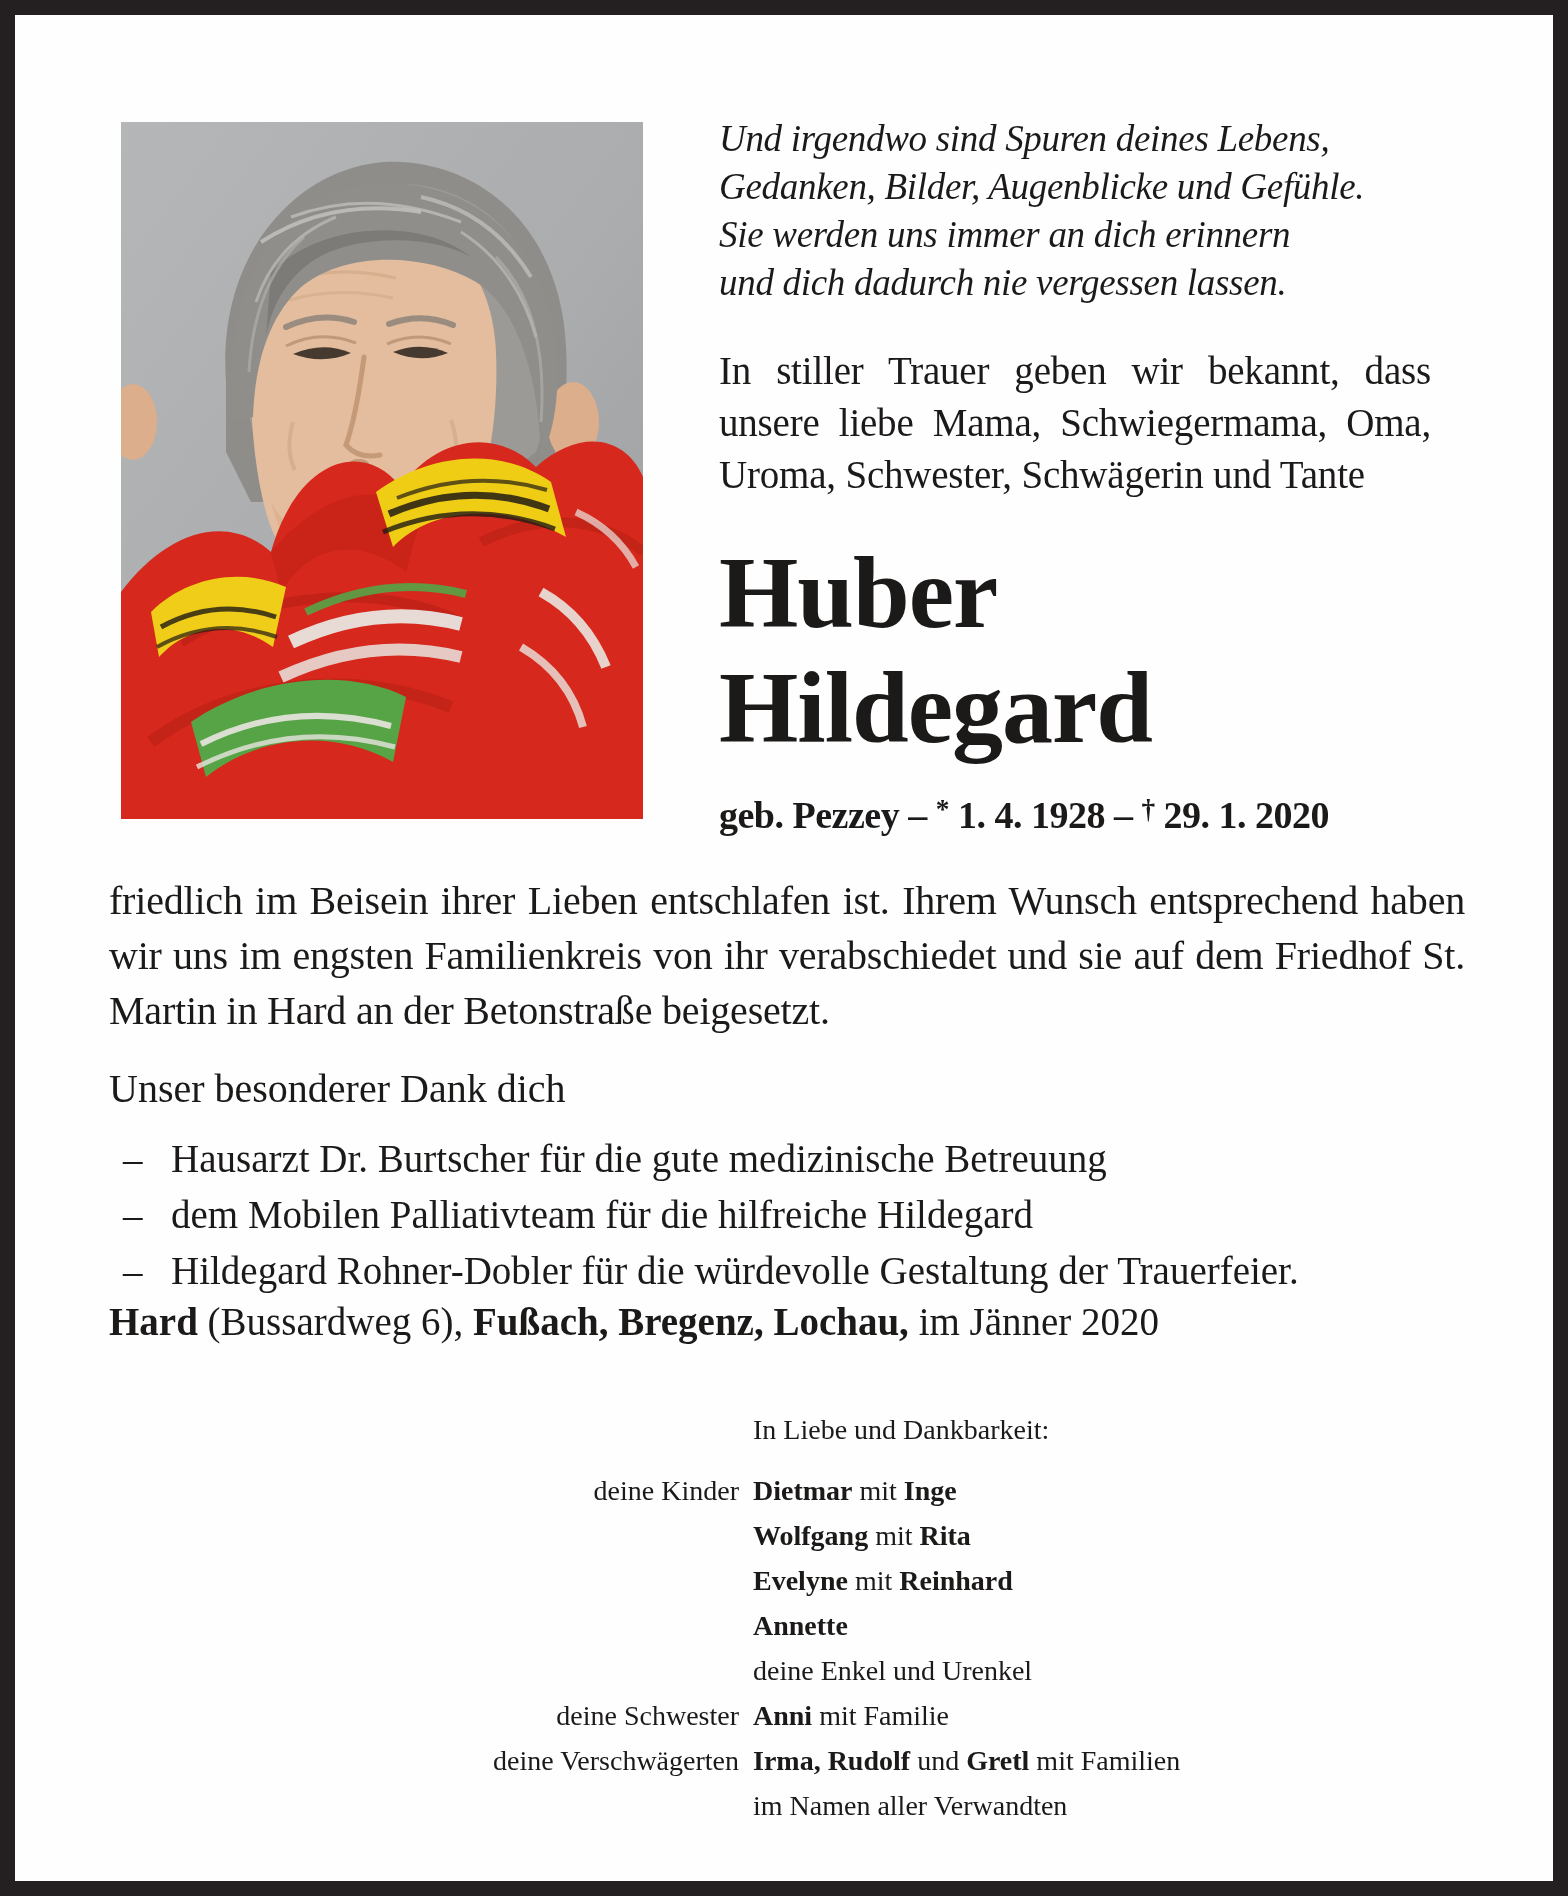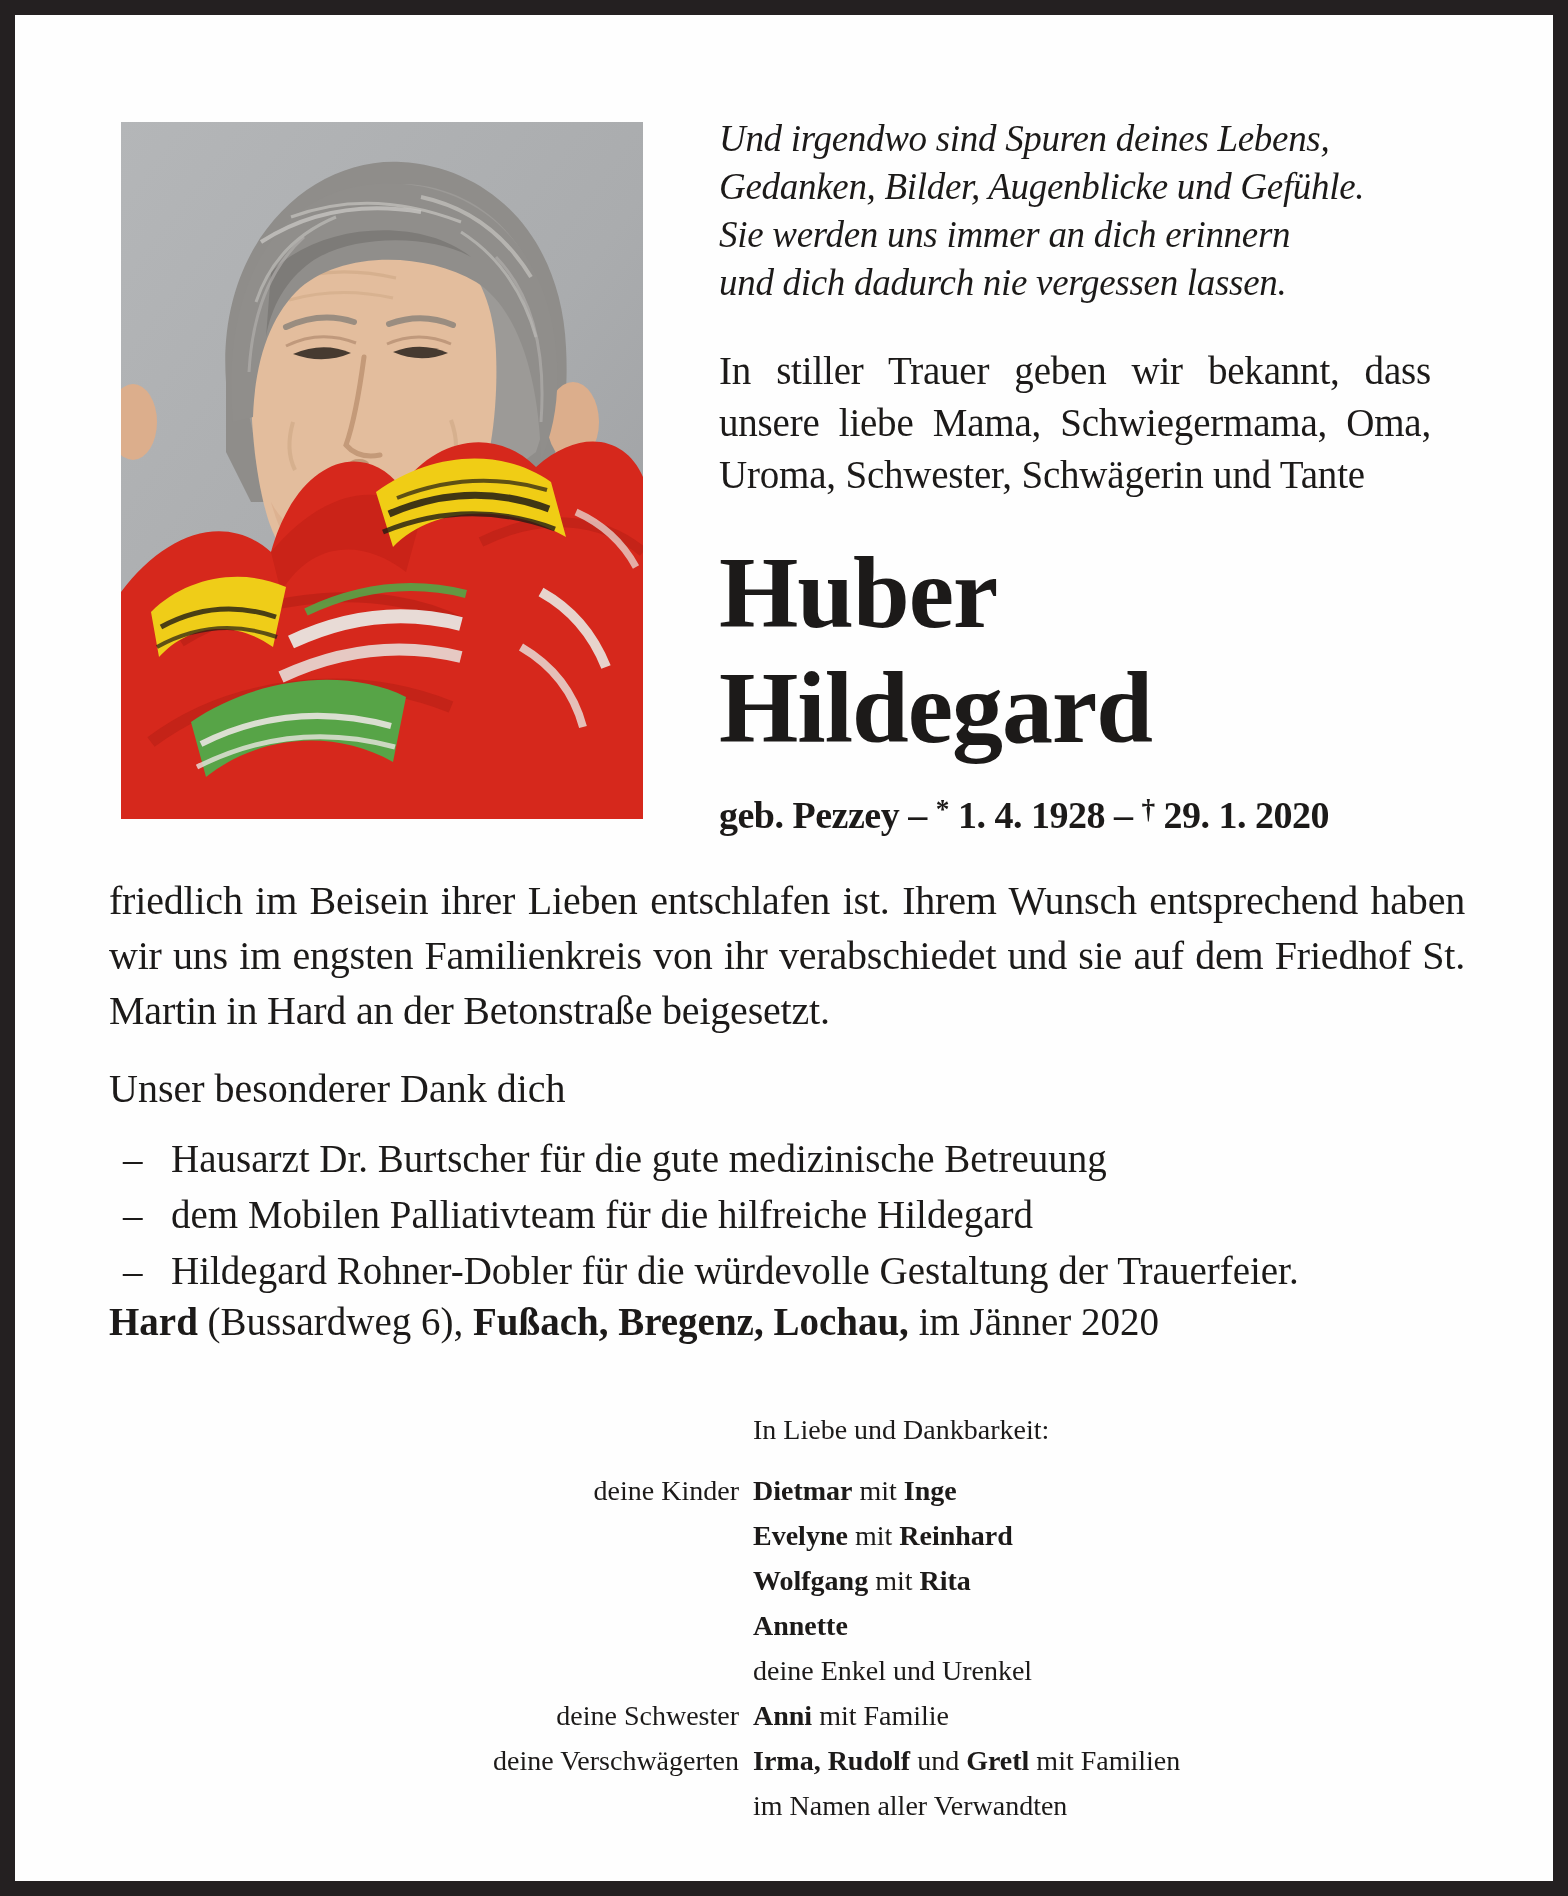--- a/index.html
+++ b/index.html
@@ -160,25 +160,25 @@
 
   <div class="closing">
     <div class="closing-heading">In Liebe und Dankbarkeit:</div>
     <div id="closing-rows">
         <div class="closing-row">
           <div class="label">deine Kinder</div>
           <div class="names"><span class="bold">Dietmar</span><span> mit </span><span class="bold">Inge</span></div>
         </div>
         <div class="closing-row">
           <div class="label"></div>
+          <div class="names"><span class="bold">Wolfgang</span><span> mit </span><span class="bold">Rita</span></div>
+        </div>
+        <div class="closing-row">
+          <div class="label"></div>
           <div class="names"><span class="bold">Evelyne</span><span> mit </span><span class="bold">Reinhard</span></div>
-        </div>
-        <div class="closing-row">
-          <div class="label"></div>
-          <div class="names"><span class="bold">Wolfgang</span><span> mit </span><span class="bold">Rita</span></div>
         </div>
         <div class="closing-row">
           <div class="label"></div>
           <div class="names"><span class="bold">Annette</span></div>
         </div>
         <div class="closing-row">
           <div class="label"></div>
           <div class="names"><span>deine Enkel und Urenkel</span></div>
         </div>
         <div class="closing-row">

